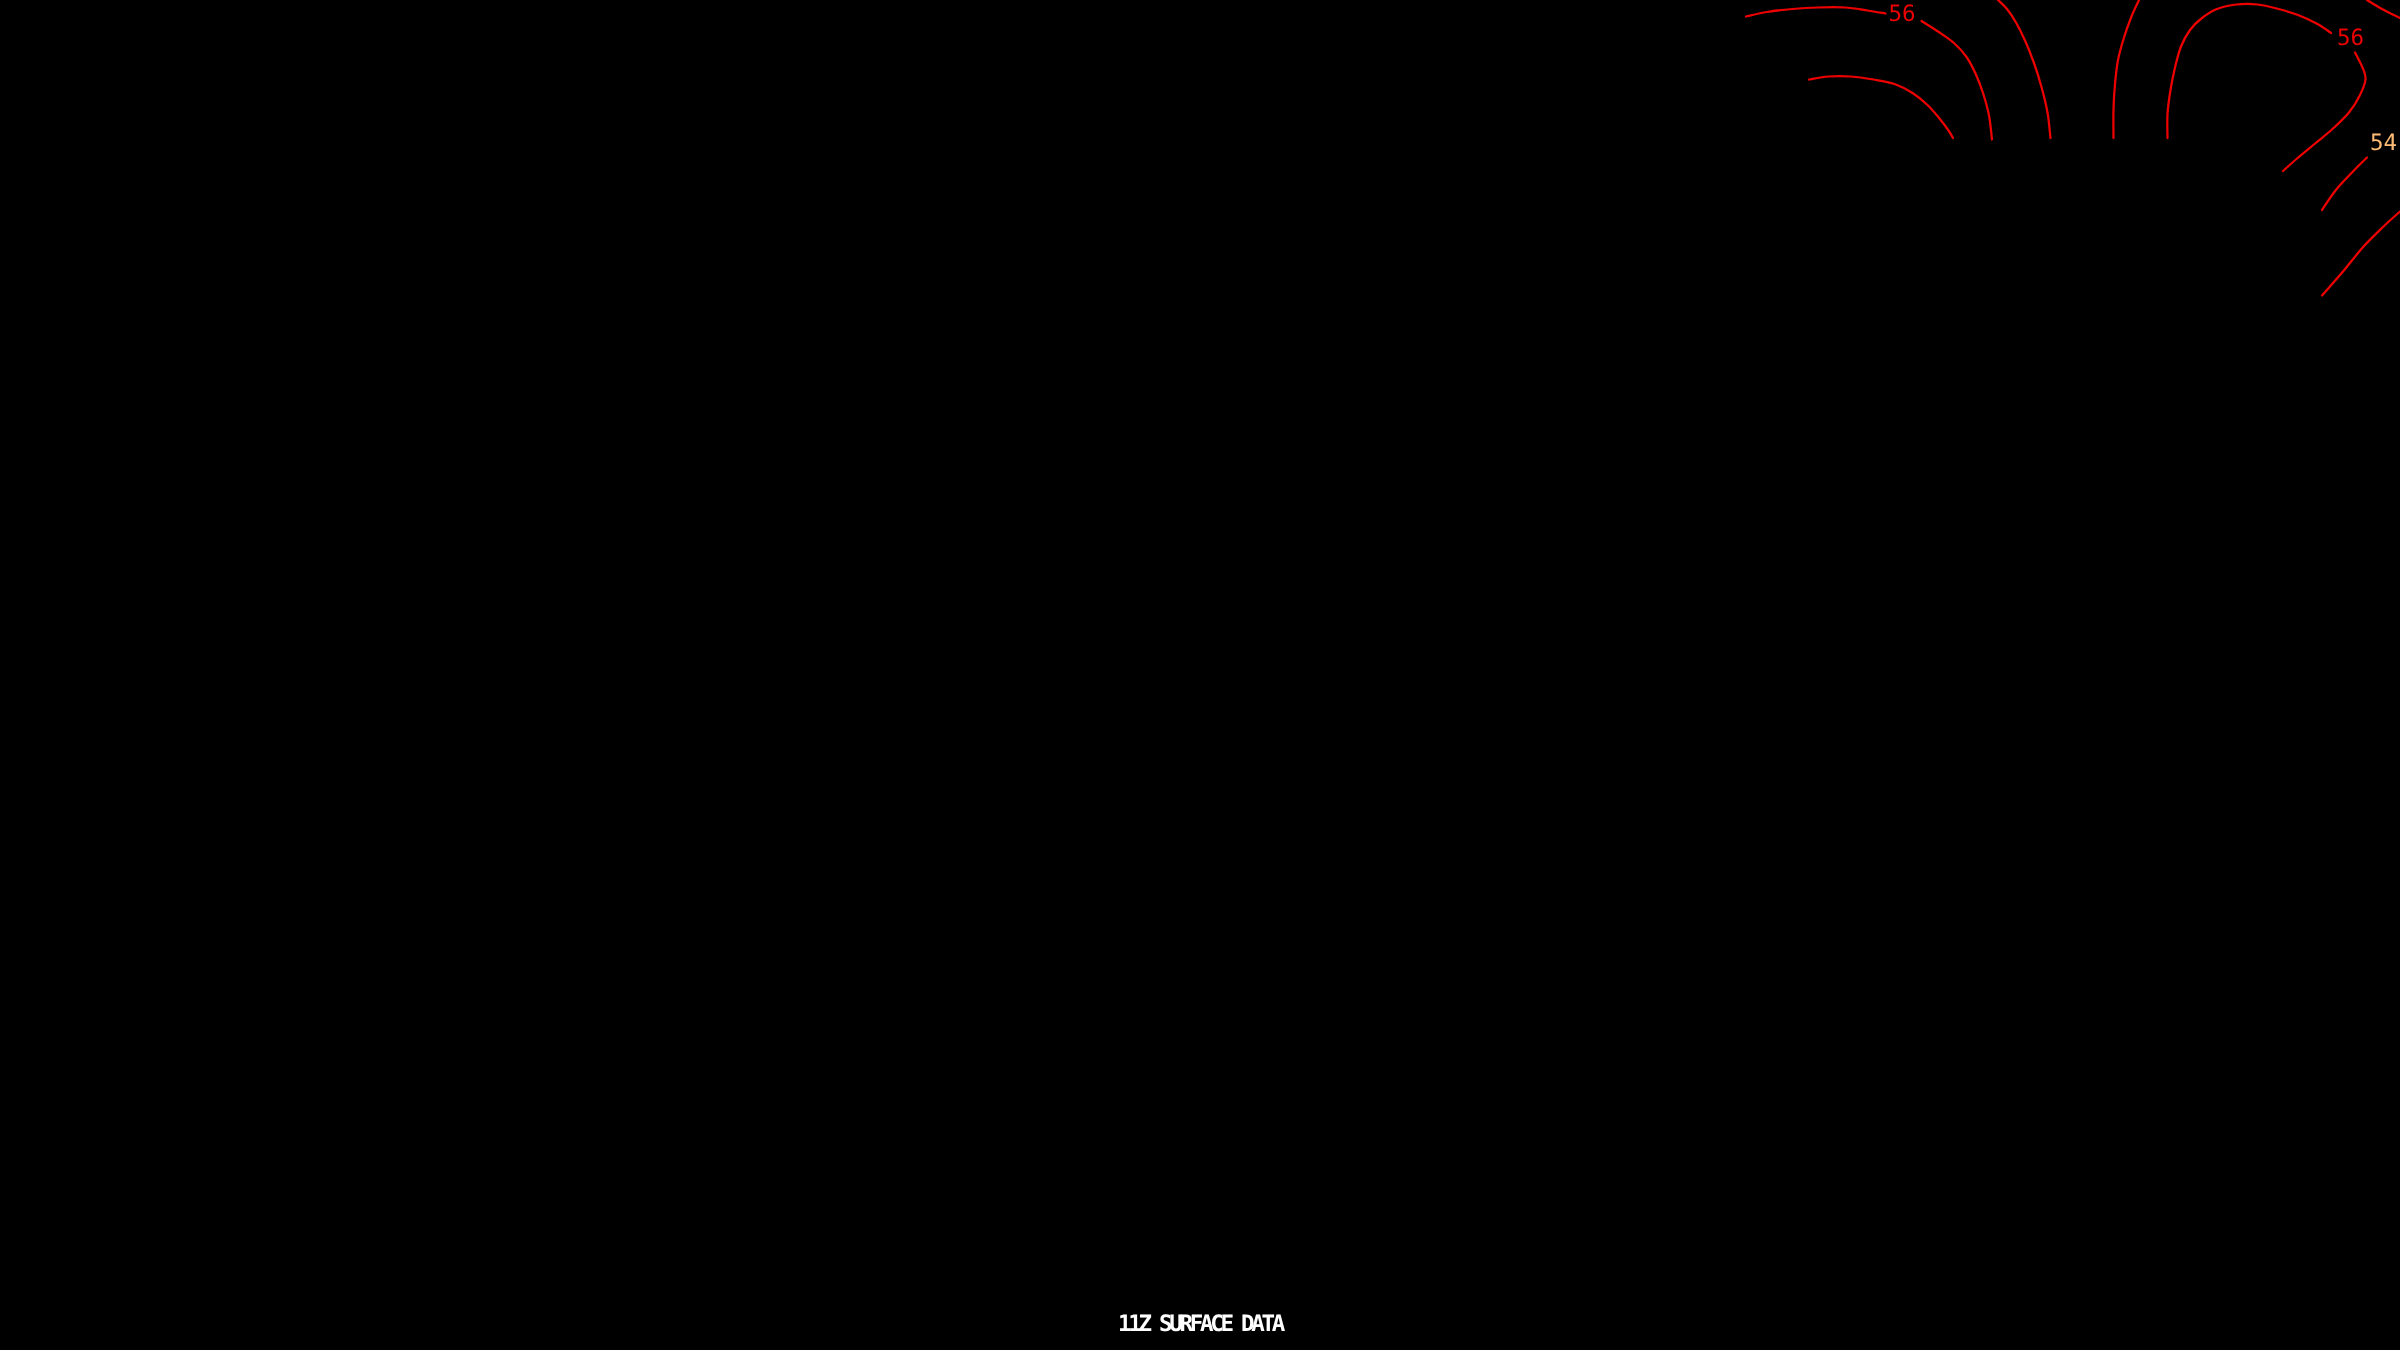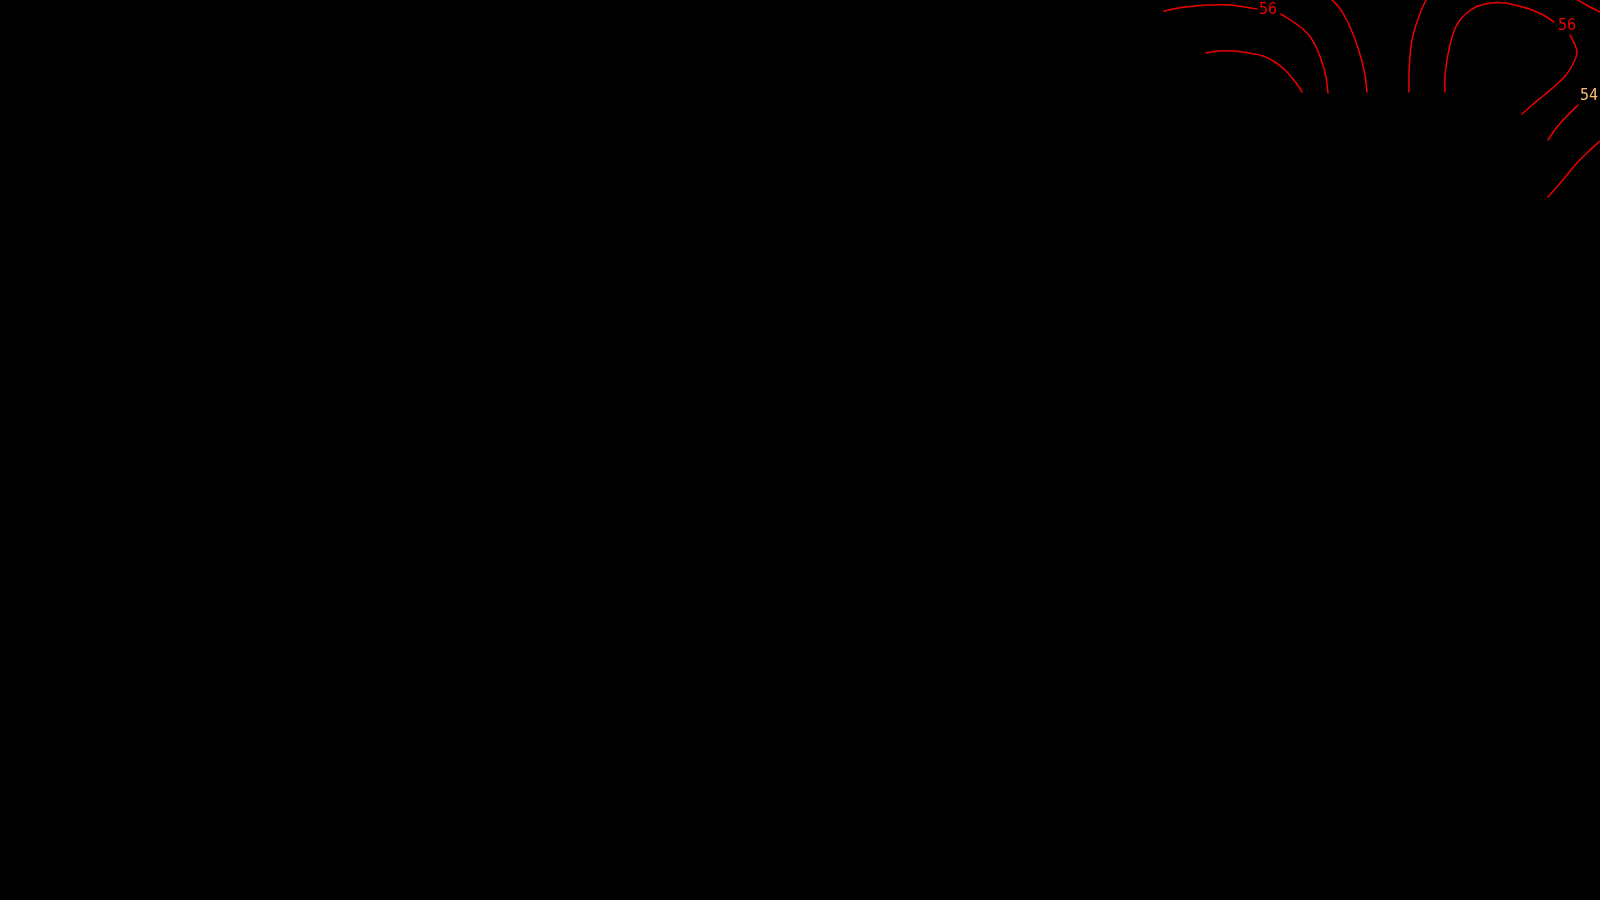--- a/index.html
+++ b/index.html
@@ -57,13 +57,14 @@
       <path d="M1578,105C1576.3333333333333,106.66666666666667 1571.5,111.33333333333333 1568,115C1564.5,118.66666666666667 1560.3333333333333,122.83333333333333 1557,127C1553.6666666666667,131.16666666666666 1549.5,137.83333333333334 1548,140" fill="none" stroke="#ee0000" stroke-width="1.5" stroke-linecap="round" stroke-linejoin="round"></path>
       <path d="M1600,141C1598.1666666666667,142.66666666666666 1593,147.16666666666666 1589,151C1585,154.83333333333334 1580.5,159 1576,164C1571.5,169 1566.6666666666667,175.5 1562,181C1557.3333333333333,186.5 1550.3333333333333,194.33333333333334 1548,197" fill="none" stroke="#ee0000" stroke-width="1.5" stroke-linecap="round" stroke-linejoin="round"></path>
     </svg>
 
   <div>
     <span class="clabel" style="left: 1259px; top: 2px; color: rgb(238, 0, 0);">56</span>
     <span class="clabel" style="left: 1558px; top: 18px; color: rgb(238, 0, 0);">56</span>
     <span class="clabel" style="left: 1580px; top: 88px; color: #fdba74;">54</span>
   </div>
 
+  <div class="footer-caption" style="top: 875px; color: rgb(255, 255, 255);">11Z SURFACE DATA</div>
 </div>
 
 </body></html>

